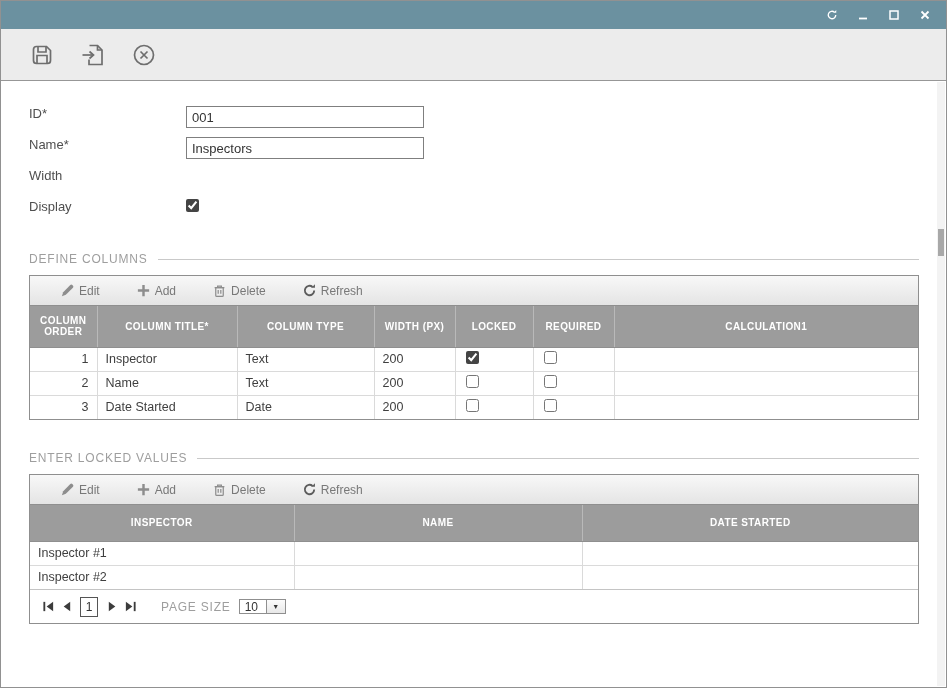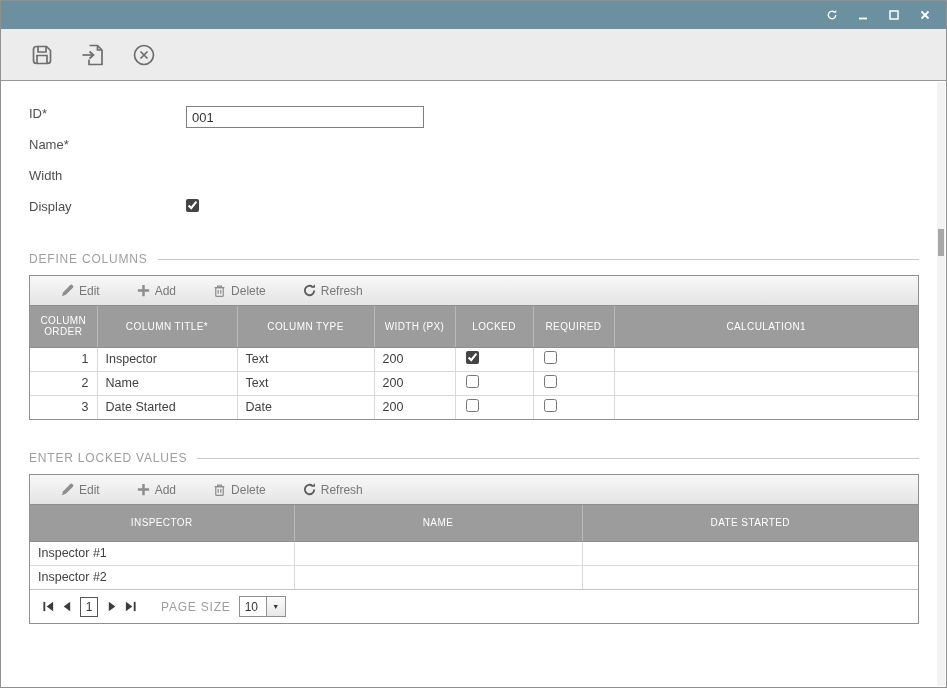--- a/index.html
+++ b/index.html
@@ -36,39 +36,39 @@
   
   .grid { border: 1px solid #8f8f8f; }
   .grid-toolbar { height: 30px; background: linear-gradient(#f8f8f8, #e4e4e4); border-bottom: 1px solid #8f8f8f; display: flex; align-items: center; padding-left: 30px; gap: 36px; }
   .gt-btn { display: flex; align-items: center; gap: 4px; font-size: 12px; color: #787878; cursor: pointer; }
   .gt-btn svg { width: 15px; height: 15px; display: block; }
   .gt-icon { color: #8d8d8d; }
   .gt-icon.dark { color: #5c5c5c; }
 
   
   table { width: 100%; border-collapse: collapse; table-layout: fixed; }
-  thead th { background: #9c9c9c; color: #ffffff; font-size: 10px; font-weight: normal; letter-spacing: 0.4px; text-align: center; border-right: 1px solid #b9b9b9; border-bottom: 1px solid #8f8f8f; padding: 4px 0; }
+  thead th { background: #9c9c9c; color: #ffffff; font-size: 10px; font-weight: bold; letter-spacing: 0.4px; text-align: center; border-right: 1px solid #b9b9b9; border-bottom: 1px solid #8f8f8f; padding: 4px 0; }
   thead th:last-child { border-right: none; }
   .grid-cols thead th { height: 41px; }
   .grid-vals thead th { height: 36px; }
   tbody td { height: 24px; border-right: 1px solid #dadada; border-bottom: 1px solid #dadada; padding: 2px 8px; font-size: 12.5px; color: #3f3f3f; background: #fff; overflow: hidden; white-space: nowrap; }
   tbody td:last-child { border-right: none; }
   tbody tr:last-child td { border-bottom: none; }
   td.num { text-align: right; }
   td.chk { padding-left: 10px; }
   .grid-cols tbody tr:last-child td { border-bottom: 1px solid #dadada; }
   .grid-cols tbody tr.final td { border-bottom: none; }
 
   
   .pager { height: 34px; border-top: 1px solid #c4c4c4; display: flex; align-items: center; padding-left: 9px; background: #fff; }
   .pg-btn { width: 18px; height: 18px; display: flex; align-items: center; justify-content: center; color: #3c3c3c; cursor: pointer; }
   .pg-btn svg { width: 13px; height: 13px; display: block; }
   .pg-current { min-width: 18px; height: 20px; border: 1px solid #555; display: flex; align-items: center; justify-content: center; font-size: 12px; color: #333; margin: 0 5px; padding: 0 3px; }
   .pg-label { font-size: 12px; color: #9e9e9e; letter-spacing: 0.8px; margin-left: 22px; margin-right: 8px; }
-  .pg-select { display: flex; height: 21px; border: 1px solid #8f8f8f; align-items: stretch; cursor: pointer; background: #fff; }
+  .pg-select { display: flex; height: 15px; border: 1px solid #8f8f8f; align-items: stretch; cursor: pointer; background: #fff; }
   .pg-select .val { width: 26px; display: flex; align-items: center; padding-left: 5px; font-size: 12px; color: #333; }
   .pg-select .arrow { width: 19px; border-left: 1px solid #8f8f8f; background: linear-gradient(#fbfbfb, #e8e8e8); display: flex; align-items: center; justify-content: center; font-size: 7px; color: #333; }
 
   
   .vscroll { position: absolute; top: 81px; right: 1px; bottom: 1px; width: 8px; background: #f3f3f3; }
   .vscroll .thumb { position: absolute; top: 147px; left: 1px; width: 6px; height: 27px; background: #a8a8a8; }
 </style>
 </head>
 <body>
 
@@ -124,20 +124,21 @@
 
   <div class="content">
 
     <div class="form">
       <div class="form-row">
         <span class="form-label">ID*</span>
         <input class="form-input" type="text" value="001" style="">
       </div>
       <div class="form-row">
         <span class="form-label">Name*</span>
+        <input class="form-input" type="text" value="Inspectors" style="">
       </div>
       <div class="form-row">
         <span class="form-label">Width</span>
       </div>
       <div class="form-row">
         <span class="form-label">Display</span>
         <input type="checkbox" checked="" style="">
       </div>
     </div>
 

